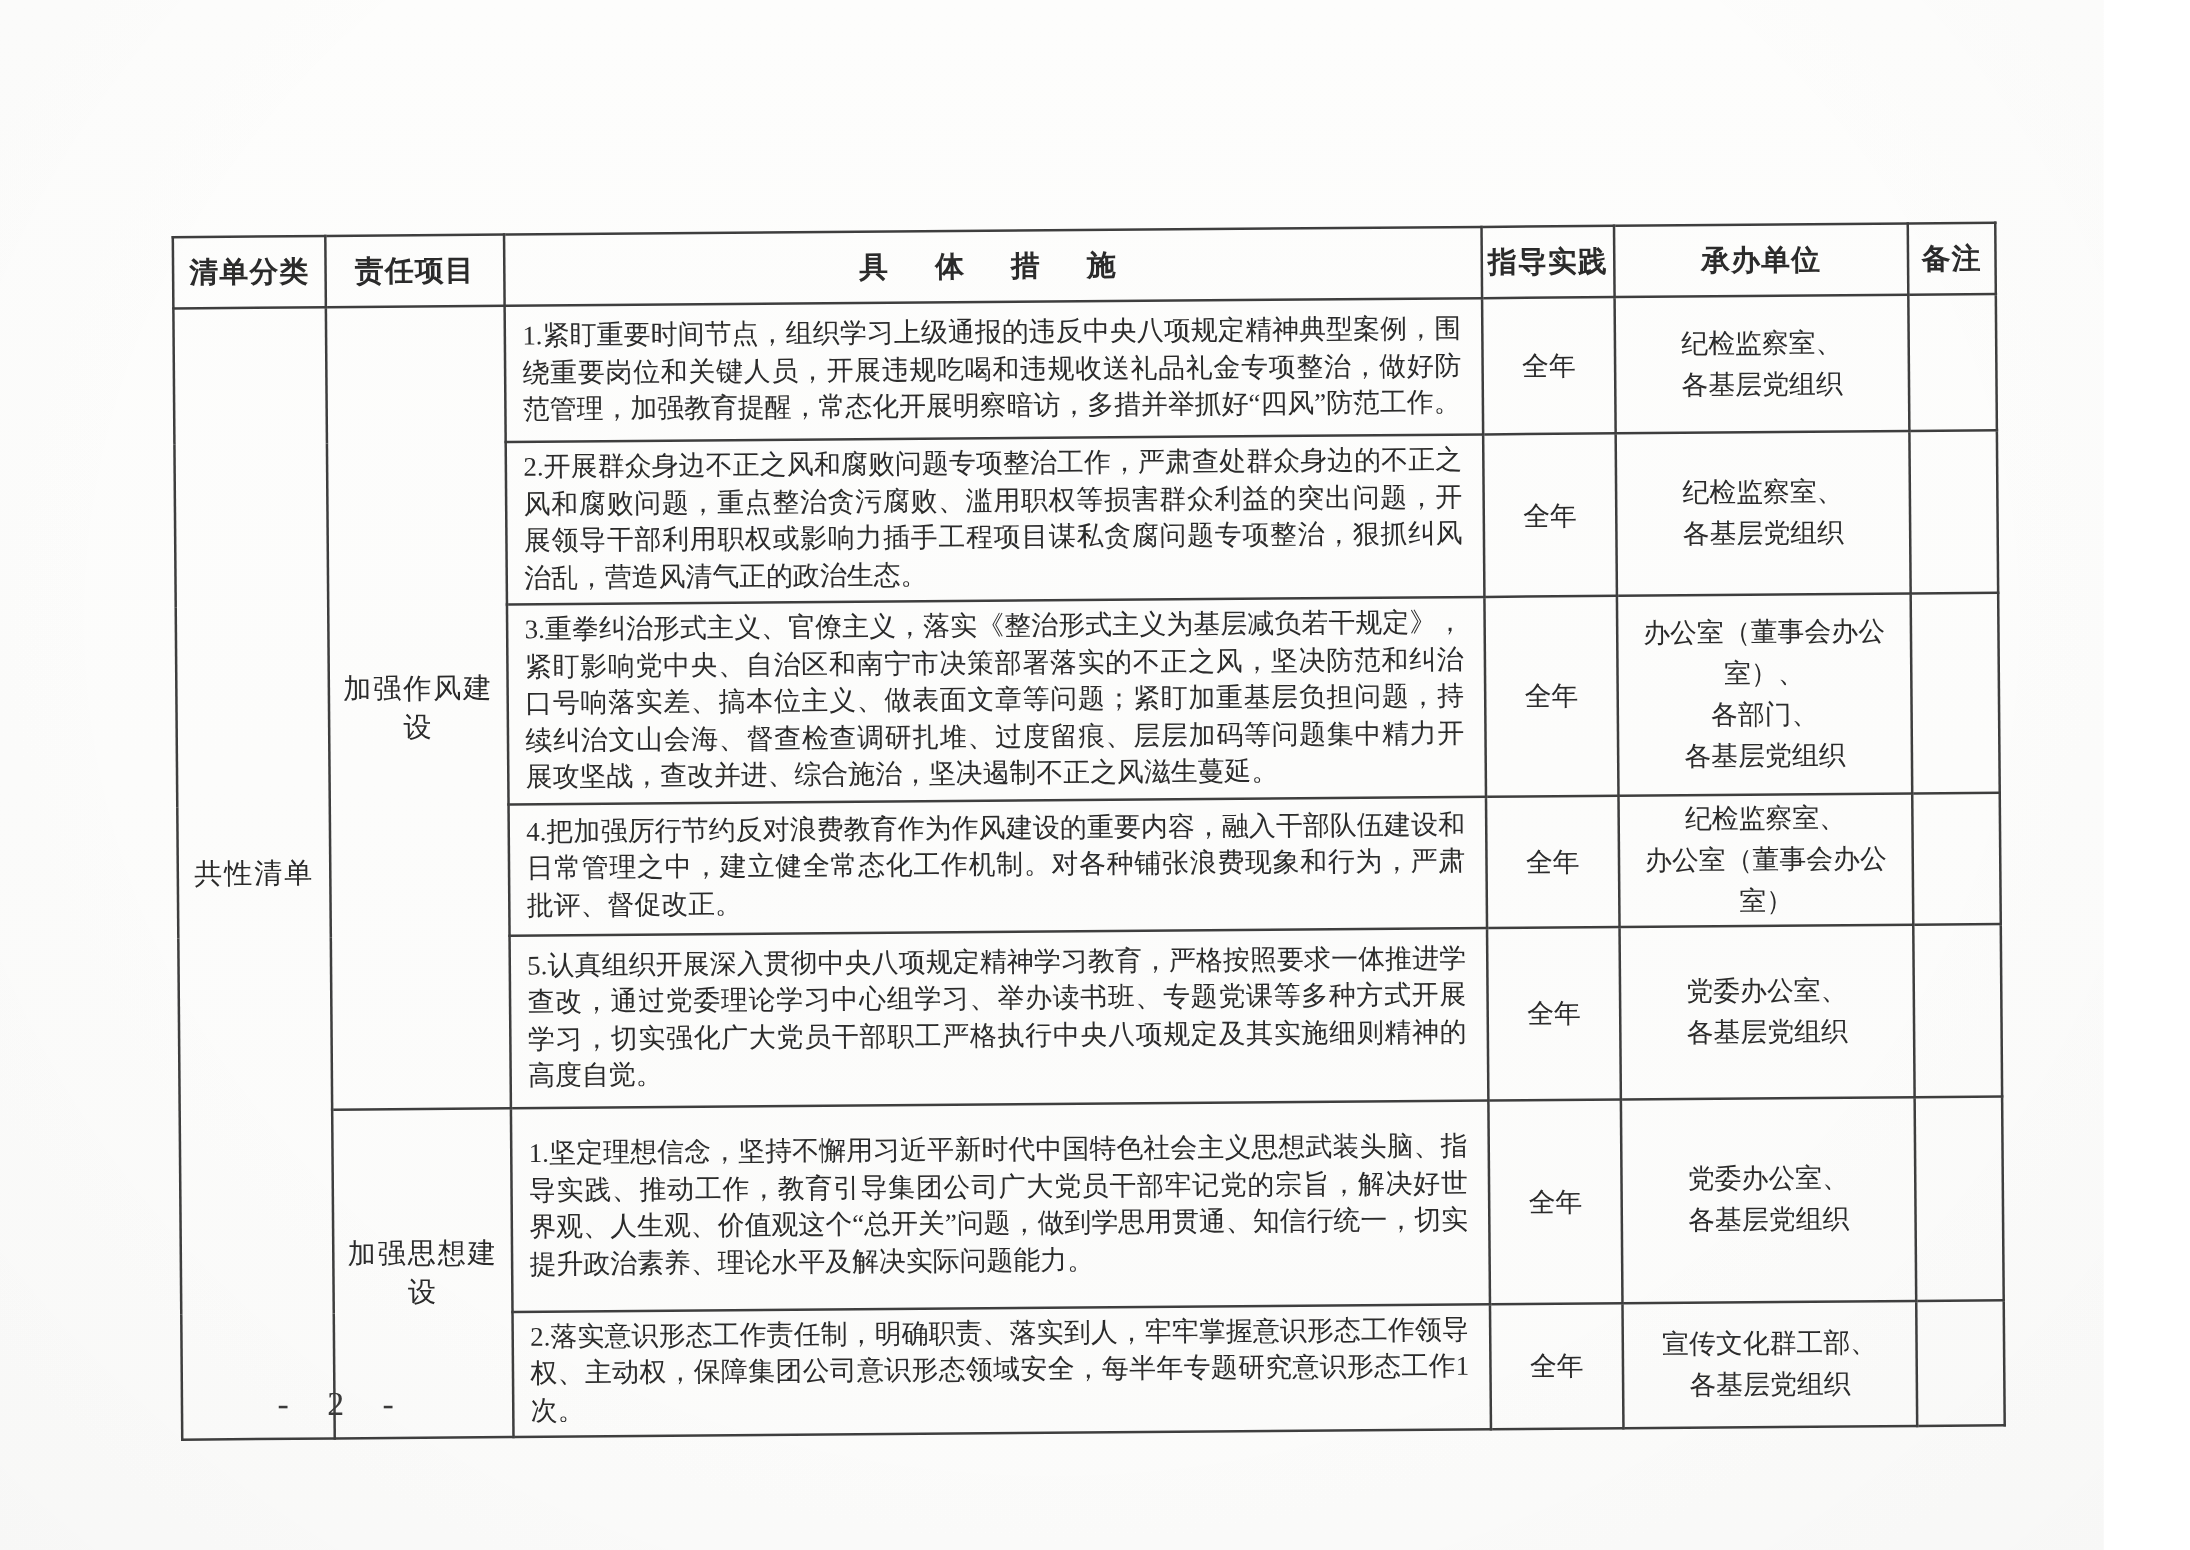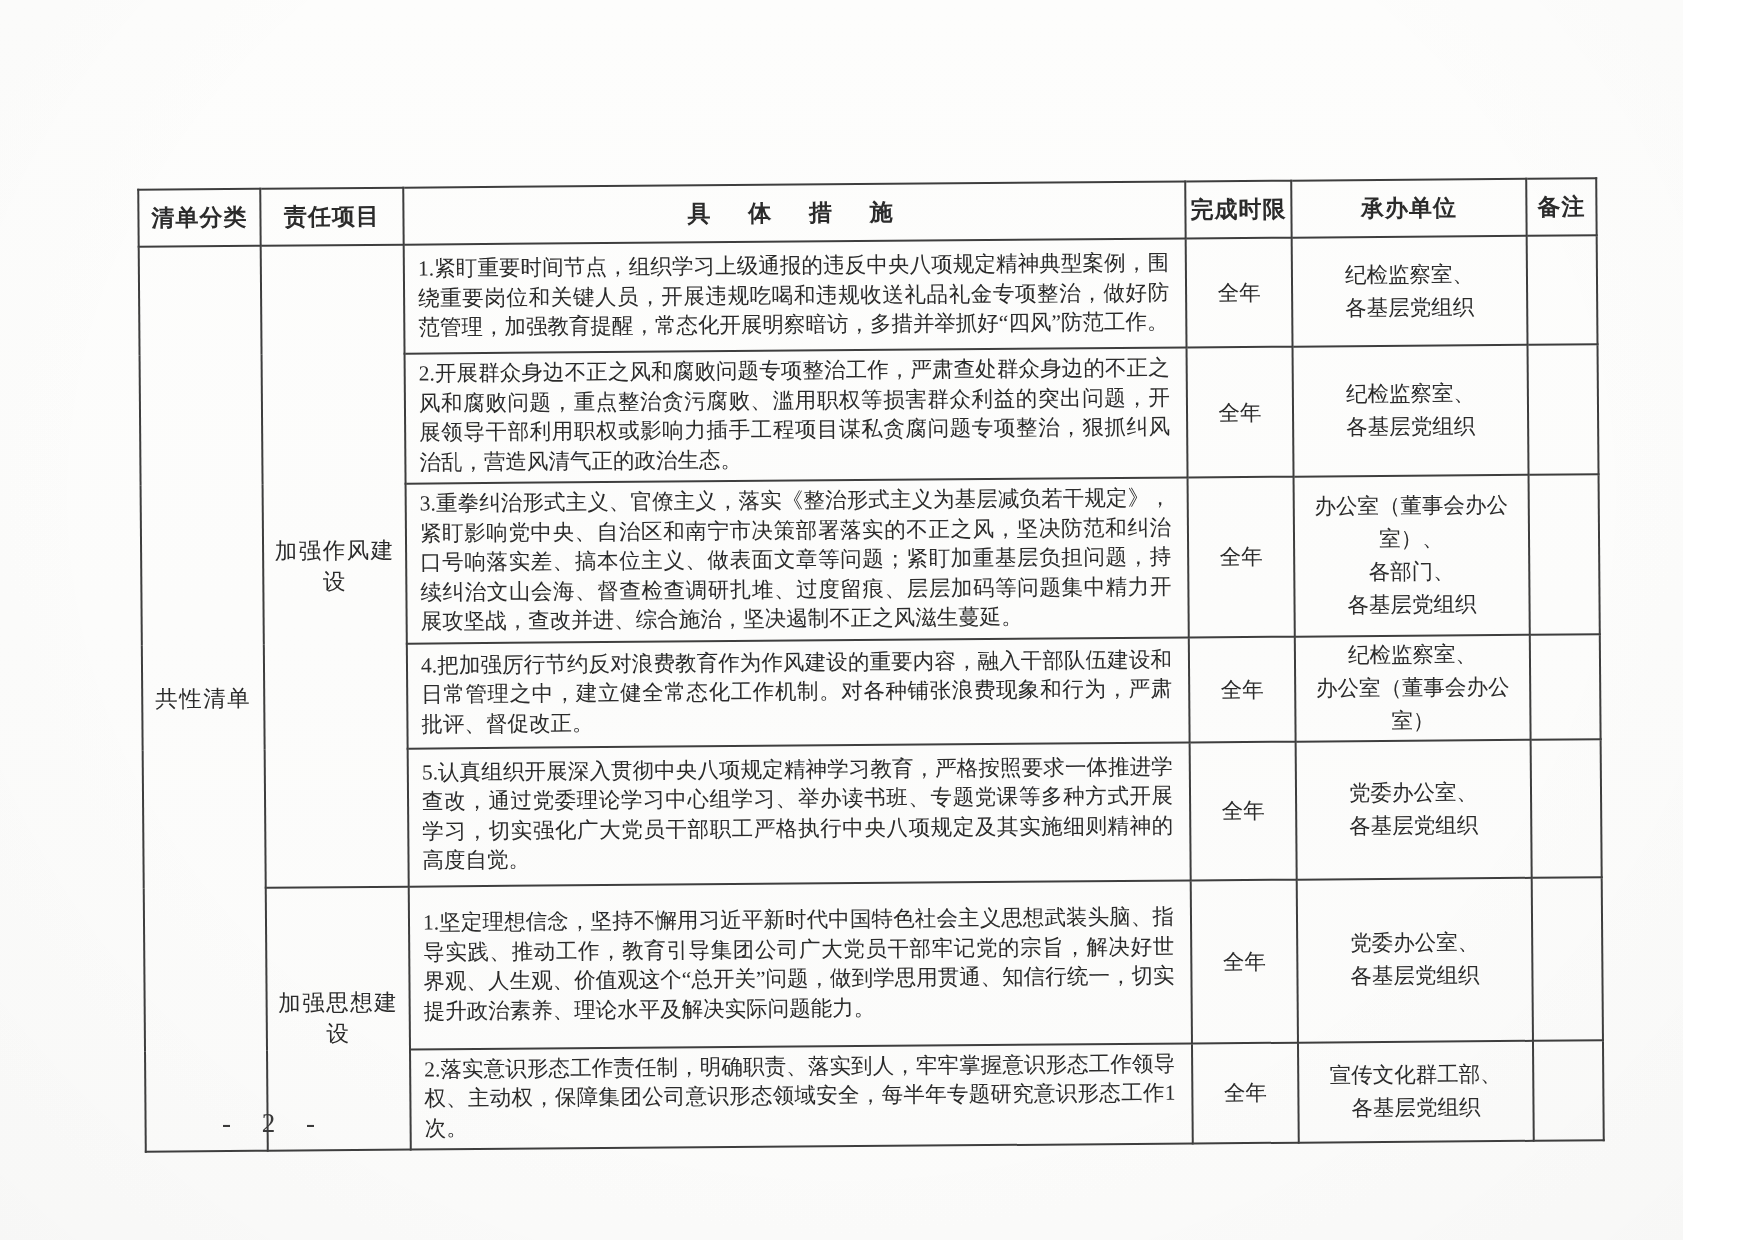--- a/index.html
+++ b/index.html
@@ -75,21 +75,21 @@
         <col style="width:782px">
         <col style="width:106px">
         <col style="width:235px">
         <col style="width:70px">
       </colgroup>
       <thead>
         <tr>
           <th>清单分类</th>
           <th>责任项目</th>
           <th class="th-measures">具 体 措 施</th>
-          <th>完成时限</th>
+          <th>指导实践</th>
           <th>承办单位</th>
           <th>备注</th>
         </tr>
       </thead>
       <tbody>
         <tr class="r1">
           <td class="category-cell" rowspan="7">共性清单</td>
           <td class="project-cell" rowspan="5">加强作风建设</td>
           <td class="measure-cell">1.紧盯重要时间节点，组织学习上级通报的违反中央八项规定精神典型案例，围绕重要岗位和关键人员，开展违规吃喝和违规收送礼品礼金专项整治，做好防范管理，加强教育提醒，常态化开展明察暗访，多措并举抓好“四风”防范工作。</td>
           <td class="deadline-cell">全年</td>

